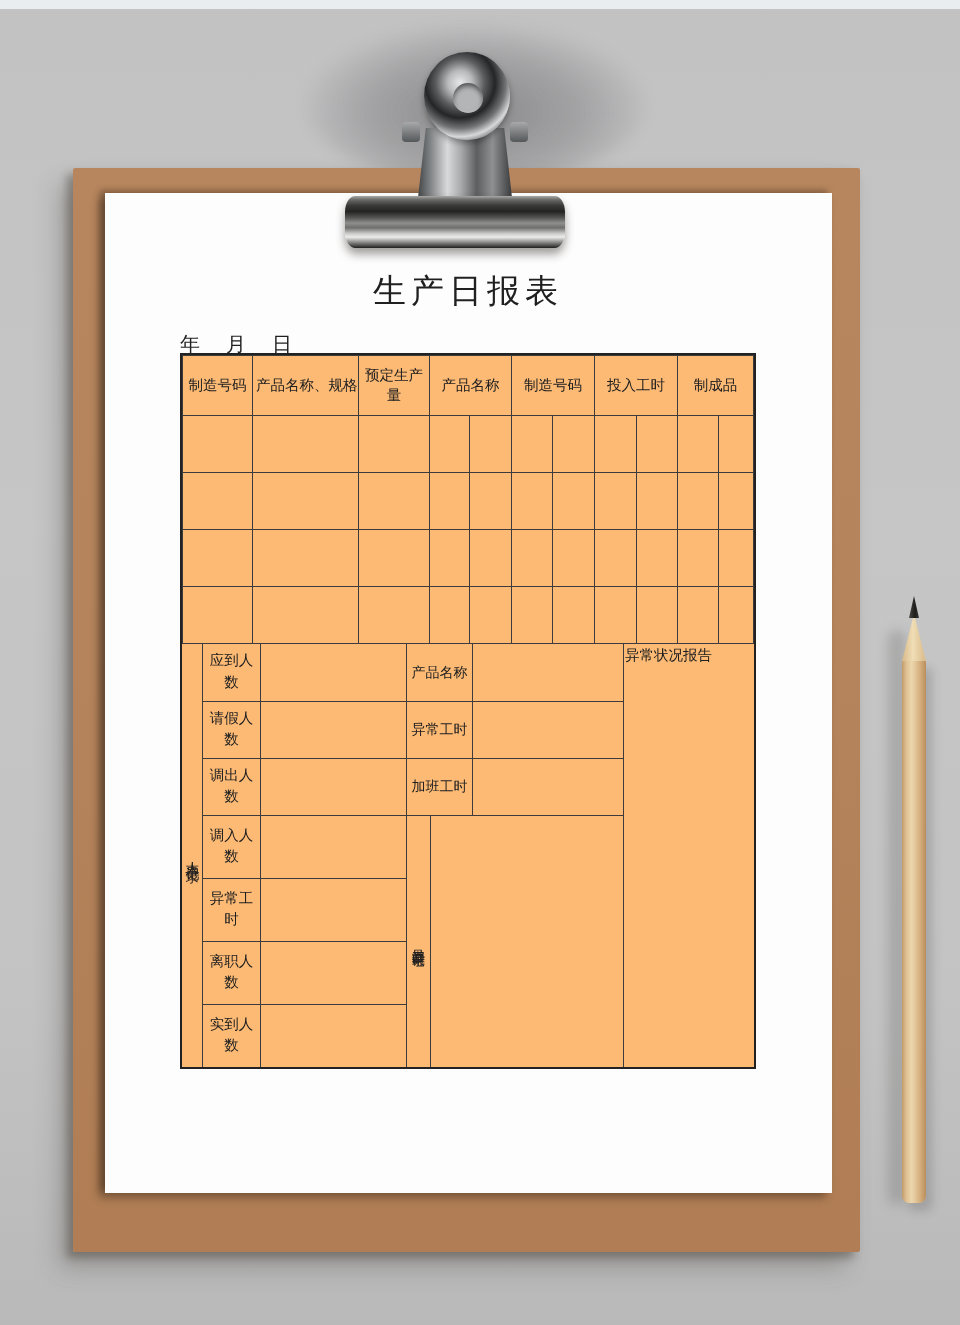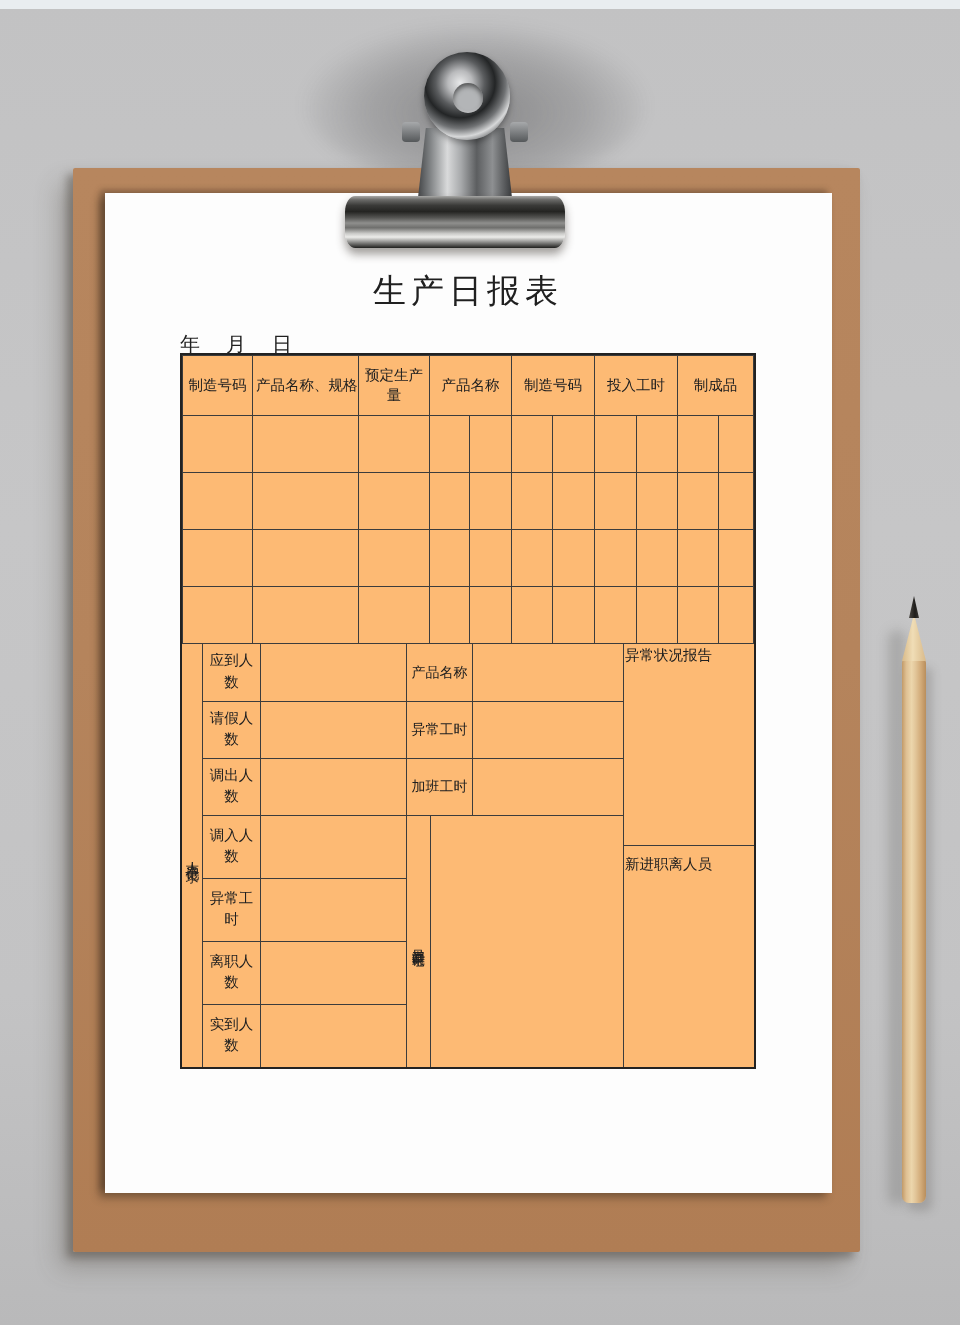--- a/index.html
+++ b/index.html
@@ -231,21 +231,20 @@
           </div>
           <div class="pdbottom">
             <div class="vcol">
               <div class="vtext small">异常工时记录</div>
             </div>
             <div class="pdbig"></div>
           </div>
         </div>
         <div class="pcolE">
           <div class="peTop">异常状况报告</div>
-          <div class="peBottom">新进职离人员</div>
         </div>
       </div>
     </div>
   </div>
 
   <div class="clip">
     <div class="clip-ear ear-l"></div>
     <div class="clip-ear ear-r"></div>
     <div class="clip-neck"></div>
     <div class="clip-ring">

